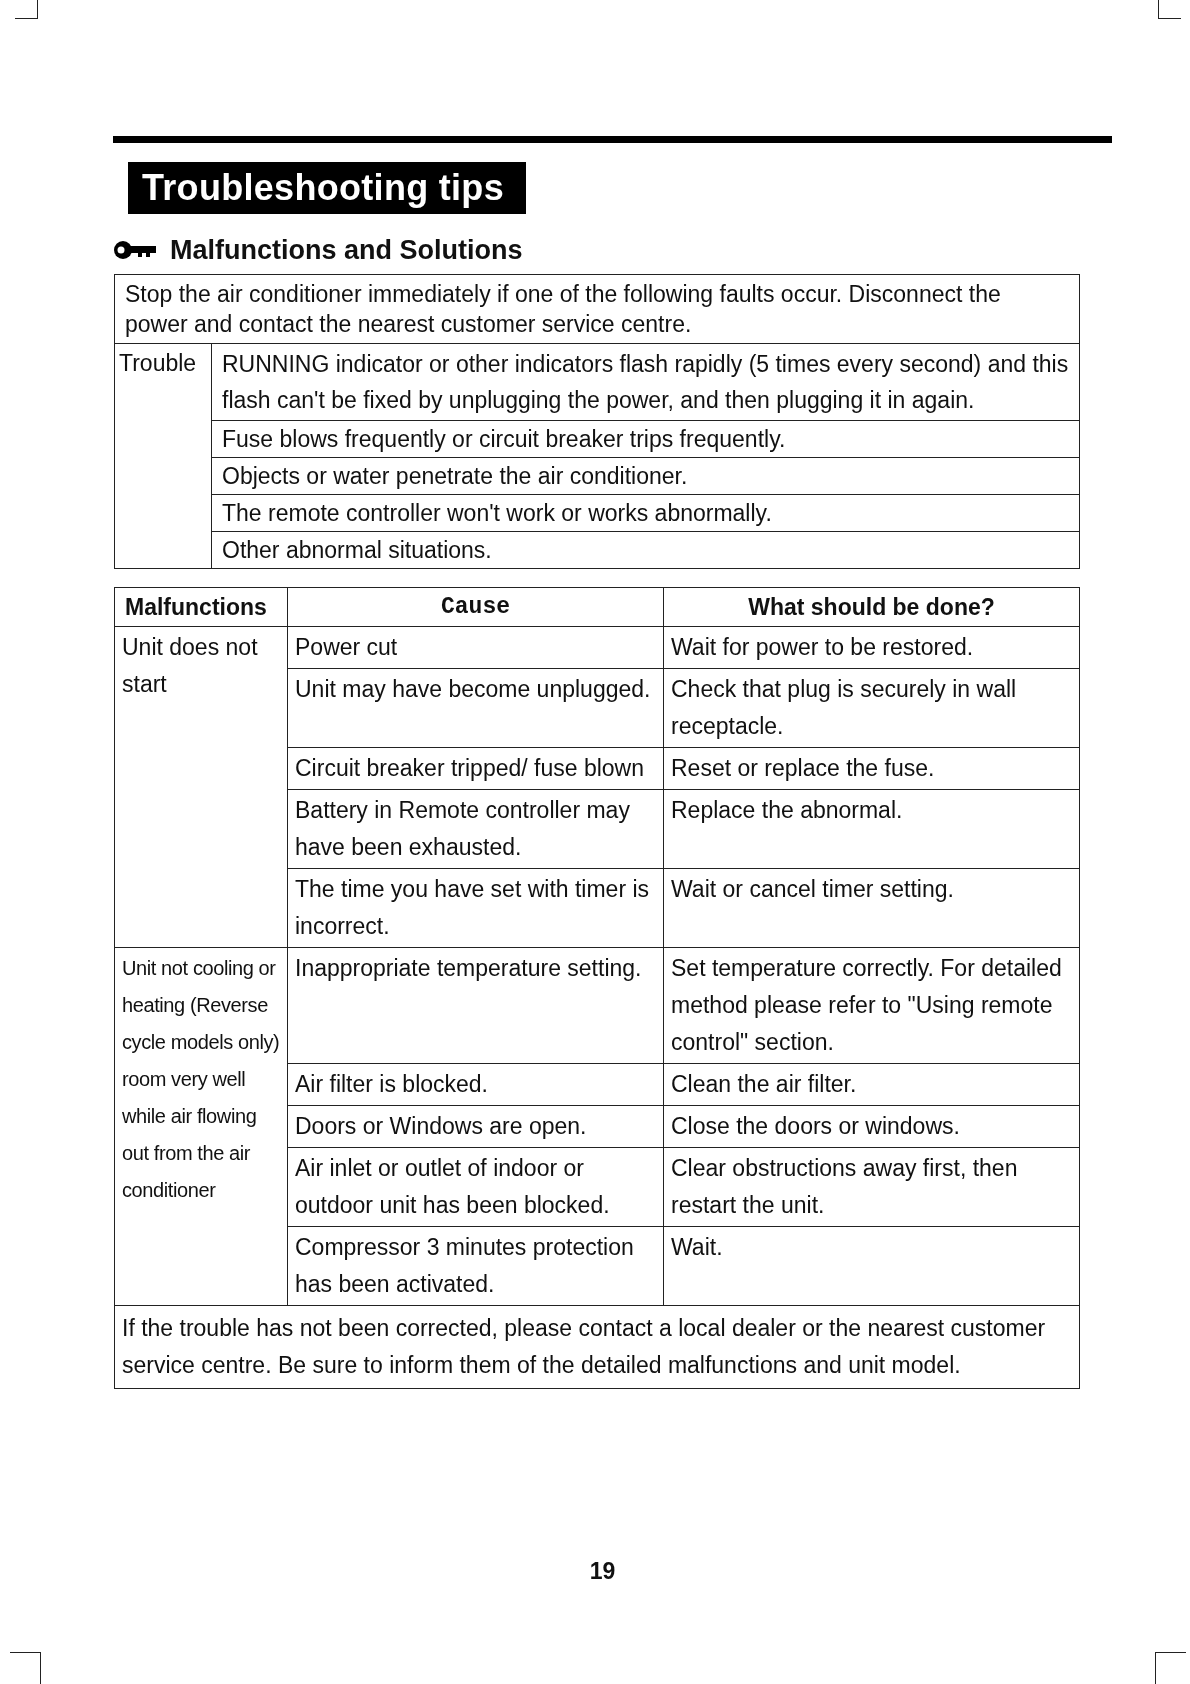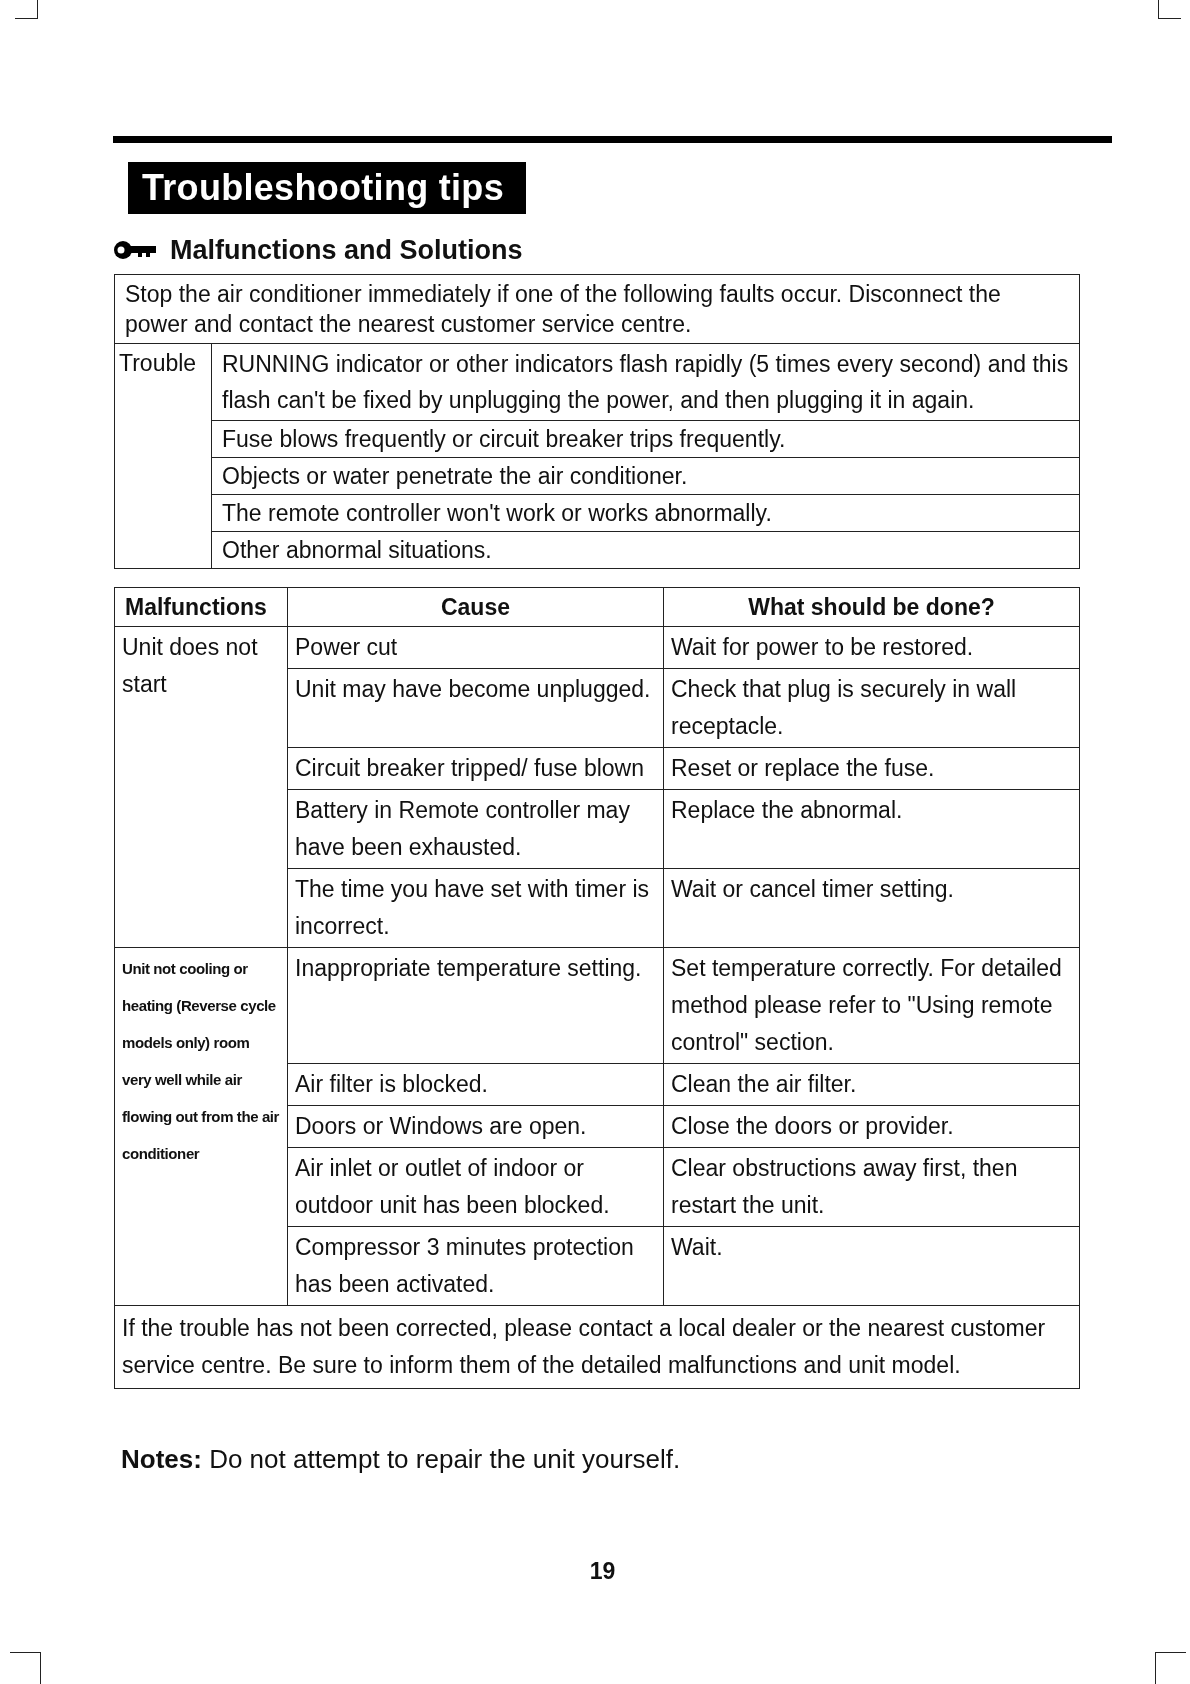--- a/index.html
+++ b/index.html
@@ -19,22 +19,22 @@
   .t1 td { padding:4px 8px; line-height:30px; }
   .t1 .intro { padding:4px 10px; line-height:30px; }
   .t1 .trouble-label { width:88px; padding:4px 4px; }
   .t1 .tall { line-height:36px; padding:2px 10px; }
   .t1 .row { padding:3px 10px; line-height:30px; }
   .t2 { top:587px; width:966px; }
   .t2 th { font-weight:bold; padding:4px 10px; line-height:30px; }
   .t2 th.c { text-align:center; }
   .t2 td { padding:2px 7px; line-height:37px; }
   .t2 .m1 { width:152px; }
-  .t2 .m2 { width:355px; }
-  .t2 .malf-narrow { font-size:15px; letter-spacing:-0.4px;font-weight:bold; }
+  .t2 .m2 { width:355px;font-family:Liberation Mono, monospace; }
+  .t2 .malf-narrow { font-size:20px; letter-spacing:-0.4px; }
   .t2 .footer { padding:4px 7px; line-height:37px; }
   .notes { position:absolute; left:121px; top:1440px; font-size:26px; line-height:38px; }
   .notes b { font-weight:bold; }
   .notes .line2 { padding-left:91px; }
   .page-num { position:absolute; left:0; width:1205px; top:1558px; text-align:center; font-weight:bold; font-size:23px; }
 </style>
 </head>
 <body>
 
 <div class="crop crop-tl"></div>
@@ -115,33 +115,32 @@
     <td rowspan="5" class="malf-narrow">Unit not cooling or heating (Reverse cycle models only) room very well while air flowing out from the air conditioner</td>
     <td>Inappropriate temperature setting.</td>
     <td>Set temperature correctly. For detailed method please refer to "Using remote control" section.</td>
   </tr>
   <tr>
     <td>Air filter is blocked.</td>
     <td>Clean the air filter.</td>
   </tr>
   <tr>
     <td>Doors or Windows are open.</td>
-    <td>Close the doors or provider.</td>
+    <td>Close the doors or windows.</td>
   </tr>
   <tr>
     <td>Air inlet or outlet of indoor or outdoor unit has been blocked.</td>
     <td>Clear obstructions away first, then restart the unit.</td>
   </tr>
   <tr>
     <td>Compressor 3 minutes protection has been activated.</td>
     <td>Wait.</td>
   </tr>
   <tr>
     <td colspan="3" class="footer">If the trouble has not been corrected, please contact a local dealer or the nearest customer service centre. Be sure to inform them of the detailed malfunctions and unit model.</td>
   </tr>
 </tbody>
   </table>
 
 <div class="notes">
-  <div><b>Notes:</b> <span>Do not attempt to repair the unit yourself.</span></div>
 </div>
 
 <div class="page-num">19</div>
 
 </body></html>

